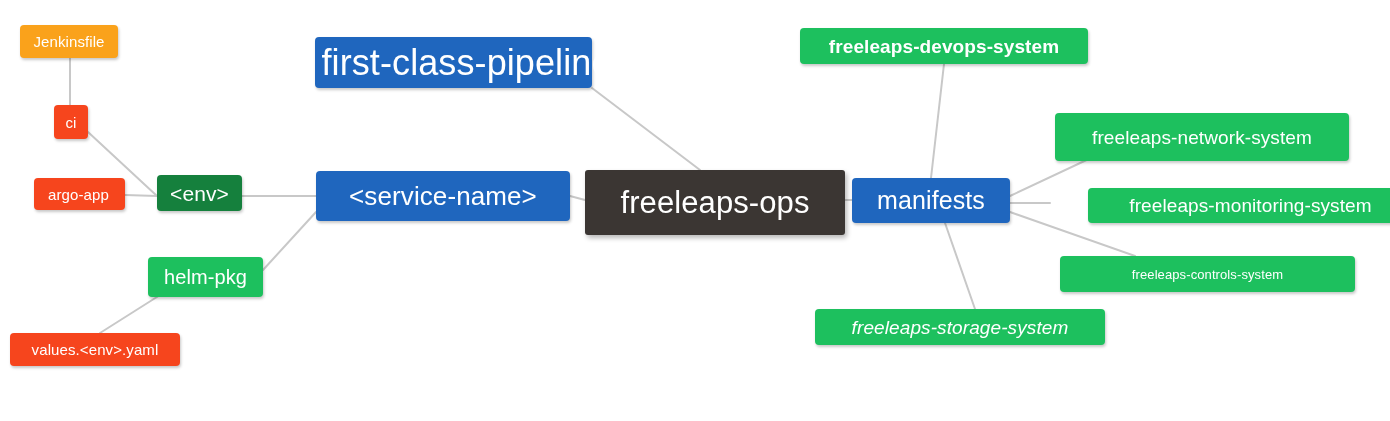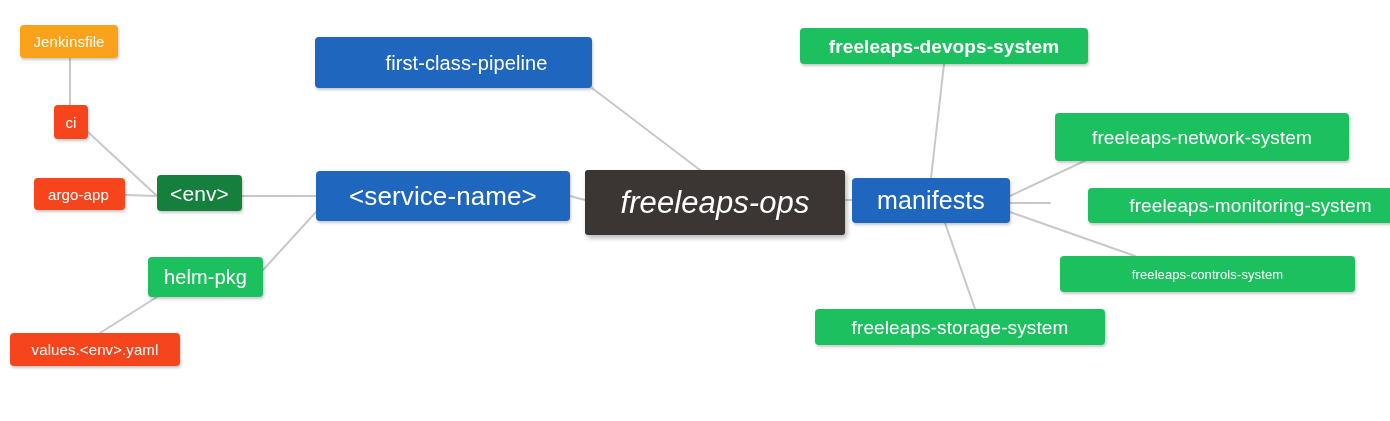--- a/index.html
+++ b/index.html
@@ -68,23 +68,23 @@
       <line x1="1010" y1="212" x2="1135" y2="256" stroke="#c8c8c8" stroke-width="2" stroke-linecap="round"></line>
       <line x1="945" y1="223" x2="975" y2="309" stroke="#c8c8c8" stroke-width="2" stroke-linecap="round"></line>
     </svg>
   <div id="node-layer">
       <div class="node" style="left: 20px; top: 25px; width: 98px; height: 33px; font-size: 15px; background: rgb(250, 162, 27);">Jenkinsfile</div>
       <div class="node" style="left: 54px; top: 105px; width: 34px; height: 34px; font-size: 15px; background: rgb(246, 69, 29);">ci</div>
       <div class="node" style="left: 34px; top: 178px; width: 91px; height: 32px; font-size: 15px; background: rgb(246, 69, 29); padding-left: 8px;">argo-app</div>
       <div class="node" style="left: 157px; top: 175px; width: 85px; height: 36px; font-size: 21px; background: #15803d;">&lt;env&gt;</div>
       <div class="node" style="left: 148px; top: 257px; width: 115px; height: 40px; font-size: 20px; background: rgb(29, 192, 94);">helm-pkg</div>
       <div class="node" style="left: 10px; top: 333px; width: 170px; height: 33px; font-size: 15px; background: rgb(246, 69, 29); text-align: center;">values.&lt;env&gt;.yaml</div>
-      <div class="node" style="left: 315px; top: 37px; width: 277px; height: 51px; font-size: 20px; background: rgb(31, 102, 190); padding-left: 36px;">first-class-pipeline</div>
+      <div class="node" style="left: 315px; top: 37px; width: 277px; height: 51px; font-size: 36px; background: rgb(31, 102, 190); padding-left: 36px;">first-class-pipeline</div>
       <div class="node" style="left: 316px; top: 171px; width: 254px; height: 50px; font-size: 26px; background: rgb(31, 102, 190);">&lt;service-name&gt;</div>
-      <div class="node root" style="left: 585px; top: 170px; width: 260px; height: 65px; font-size: 31px; background: rgb(59, 54, 51); font-style: italic;">freeleaps-ops</div>
+      <div class="node root" style="left: 585px; top: 170px; width: 260px; height: 65px; font-size: 31px; background: rgb(59, 54, 51);">freeleaps-ops</div>
       <div class="node" style="left: 852px; top: 178px; width: 158px; height: 45px; font-size: 25px; background: rgb(31, 102, 190);">manifests</div>
       <div class="node" style="left: 800px; top: 28px; width: 288px; height: 36px; font-size: 19px; background: rgb(29, 192, 94); font-weight: bold;">freeleaps-devops-system</div>
       <div class="node" style="left: 1055px; top: 113px; width: 294px; height: 48px; font-size: 19px; background: rgb(29, 192, 94);">freeleaps-network-system</div>
       <div class="node" style="left: 1050px; top: 188px; width: 325px; height: 35px; font-size: 19px; background: rgb(29, 192, 94); margin-left: 38px;">freeleaps-monitoring-system</div>
       <div class="node" style="left: 1060px; top: 256px; width: 295px; height: 36px; font-size: 13px; background: rgb(29, 192, 94);">freeleaps-controls-system</div>
-      <div class="node" style="left: 815px; top: 309px; width: 290px; height: 36px; font-size: 19px; background: rgb(29, 192, 94);">freeleaps-storage-system</div>
+      <div class="node" style="left: 815px; top: 309px; width: 290px; height: 36px; font-size: 19px; background: rgb(29, 192, 94); font-style: italic;">freeleaps-storage-system</div>
     </div>
 </div>
 
 </body></html>

